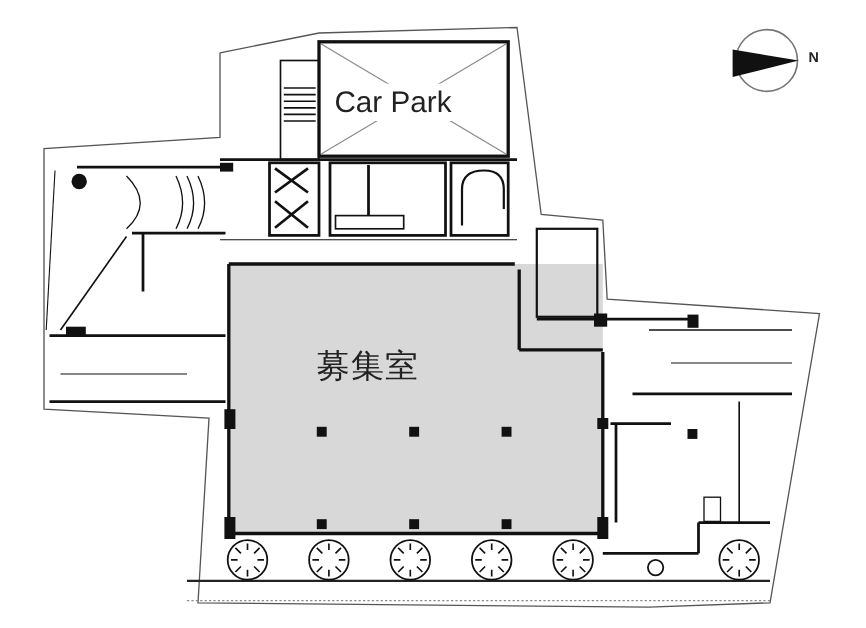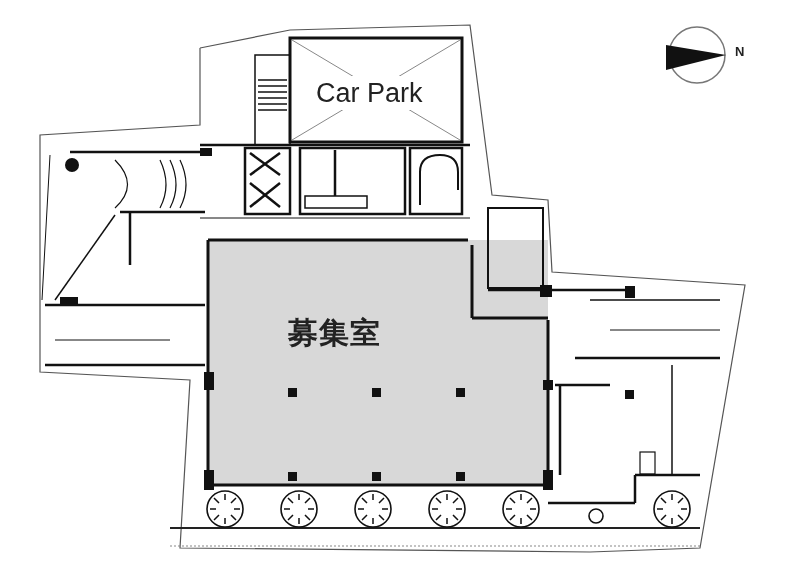--- a/index.html
+++ b/index.html
@@ -1,20 +1,20 @@
 <!DOCTYPE html>
 <html><head>
 <meta charset="utf-8">
 <style>
   html,body{margin:0;padding:0;background:#fff;}
   body{width:787px;height:571px;position:relative;overflow:hidden;font-family:"Liberation Sans",sans-serif;}
   svg{position:absolute;left:0;top:0;}
   .lbl{position:absolute;color:#222;white-space:nowrap;}
-  .carpark{left:316px;top:78px;font-size:27px;}
-  .hall{left:288px;top:313px;font-size:30px;font-family:"DejaVu Sans",sans-serif;font-weight:bold;letter-spacing:1px;}
+  .carpark{left:304px;top:78px;font-size:27px;}
+  .hall{left:288px;top:313px;font-size:30px;font-family:"DejaVu Sans",sans-serif;font-weight:normal;letter-spacing:1px;}
   .north{left:735px;top:44px;font-size:13px;font-weight:bold;}
 </style>
 </head>
 <body>
 
 <svg width="787" height="571" viewBox="0 0 787 571">
 
   <g fill="none" stroke="#555" stroke-width="1.2">
     <polyline points="200,48 290,30 470,25 492,195 548,200 552,272 745,285 700,548 590,552 180,548 190,380 40,372 40,135 200,125 200,48"></polyline>
     <line x1="170" y1="528" x2="700" y2="528" stroke="#222" stroke-width="2"></line>

